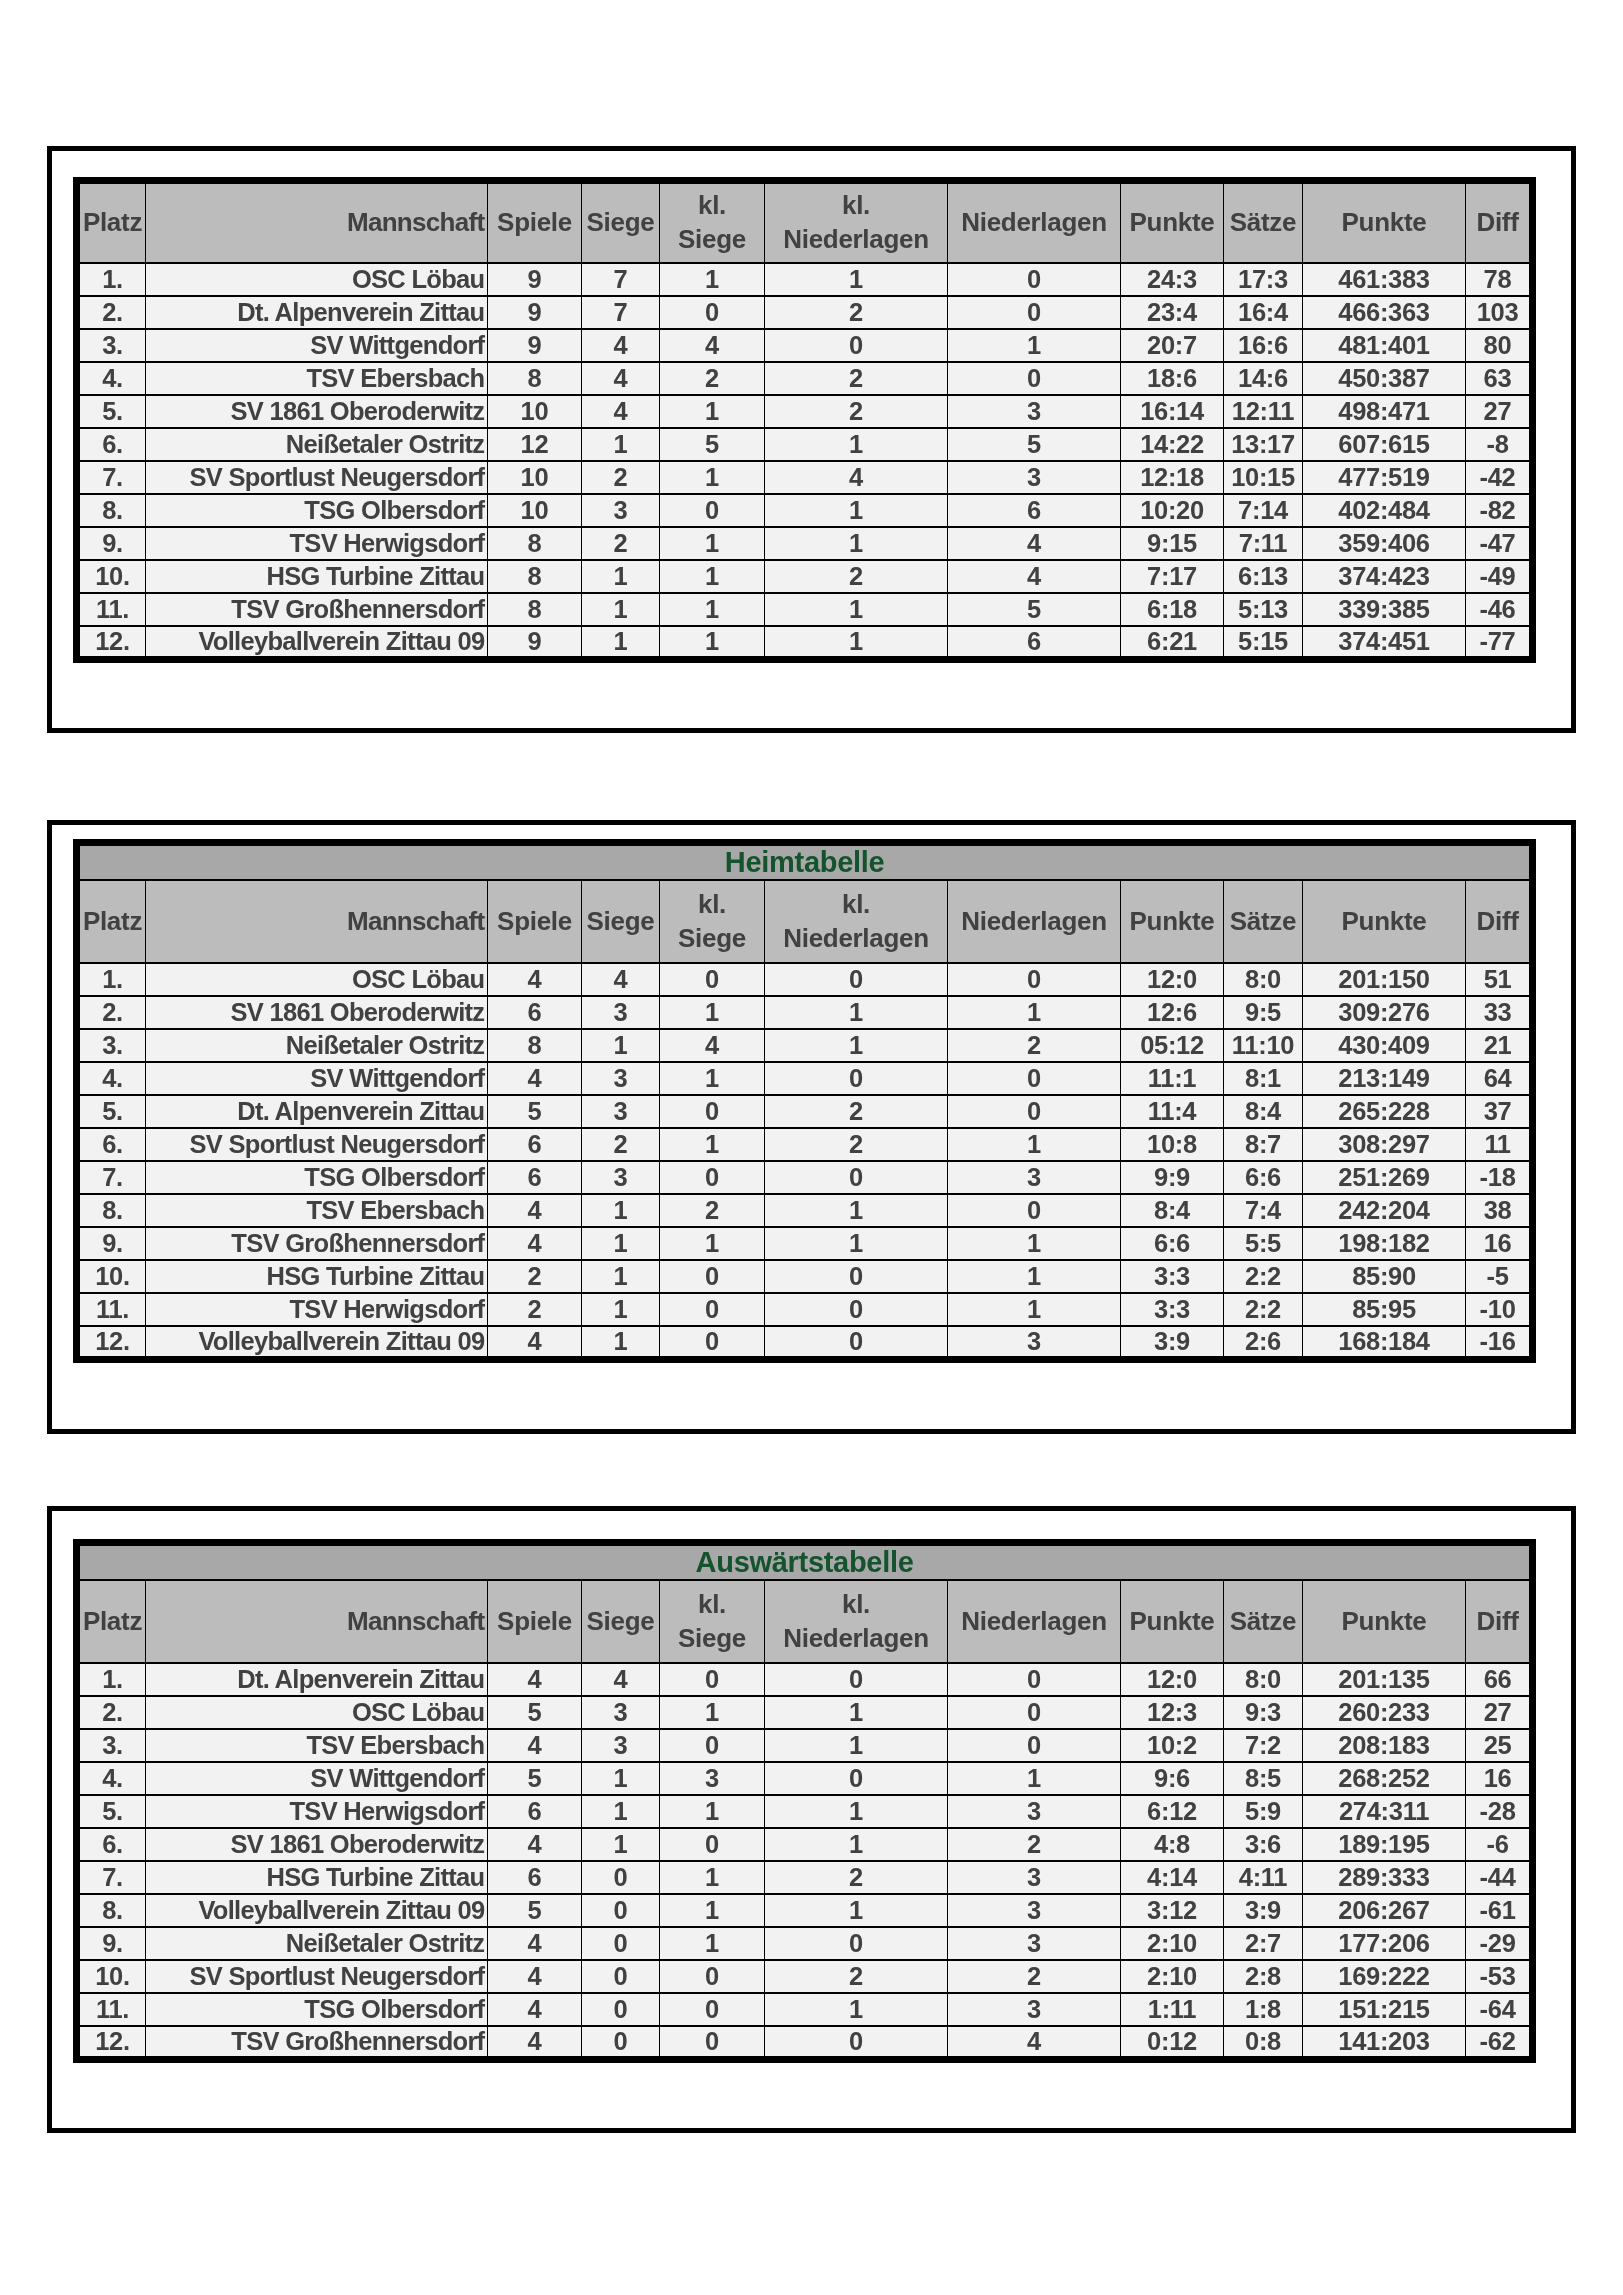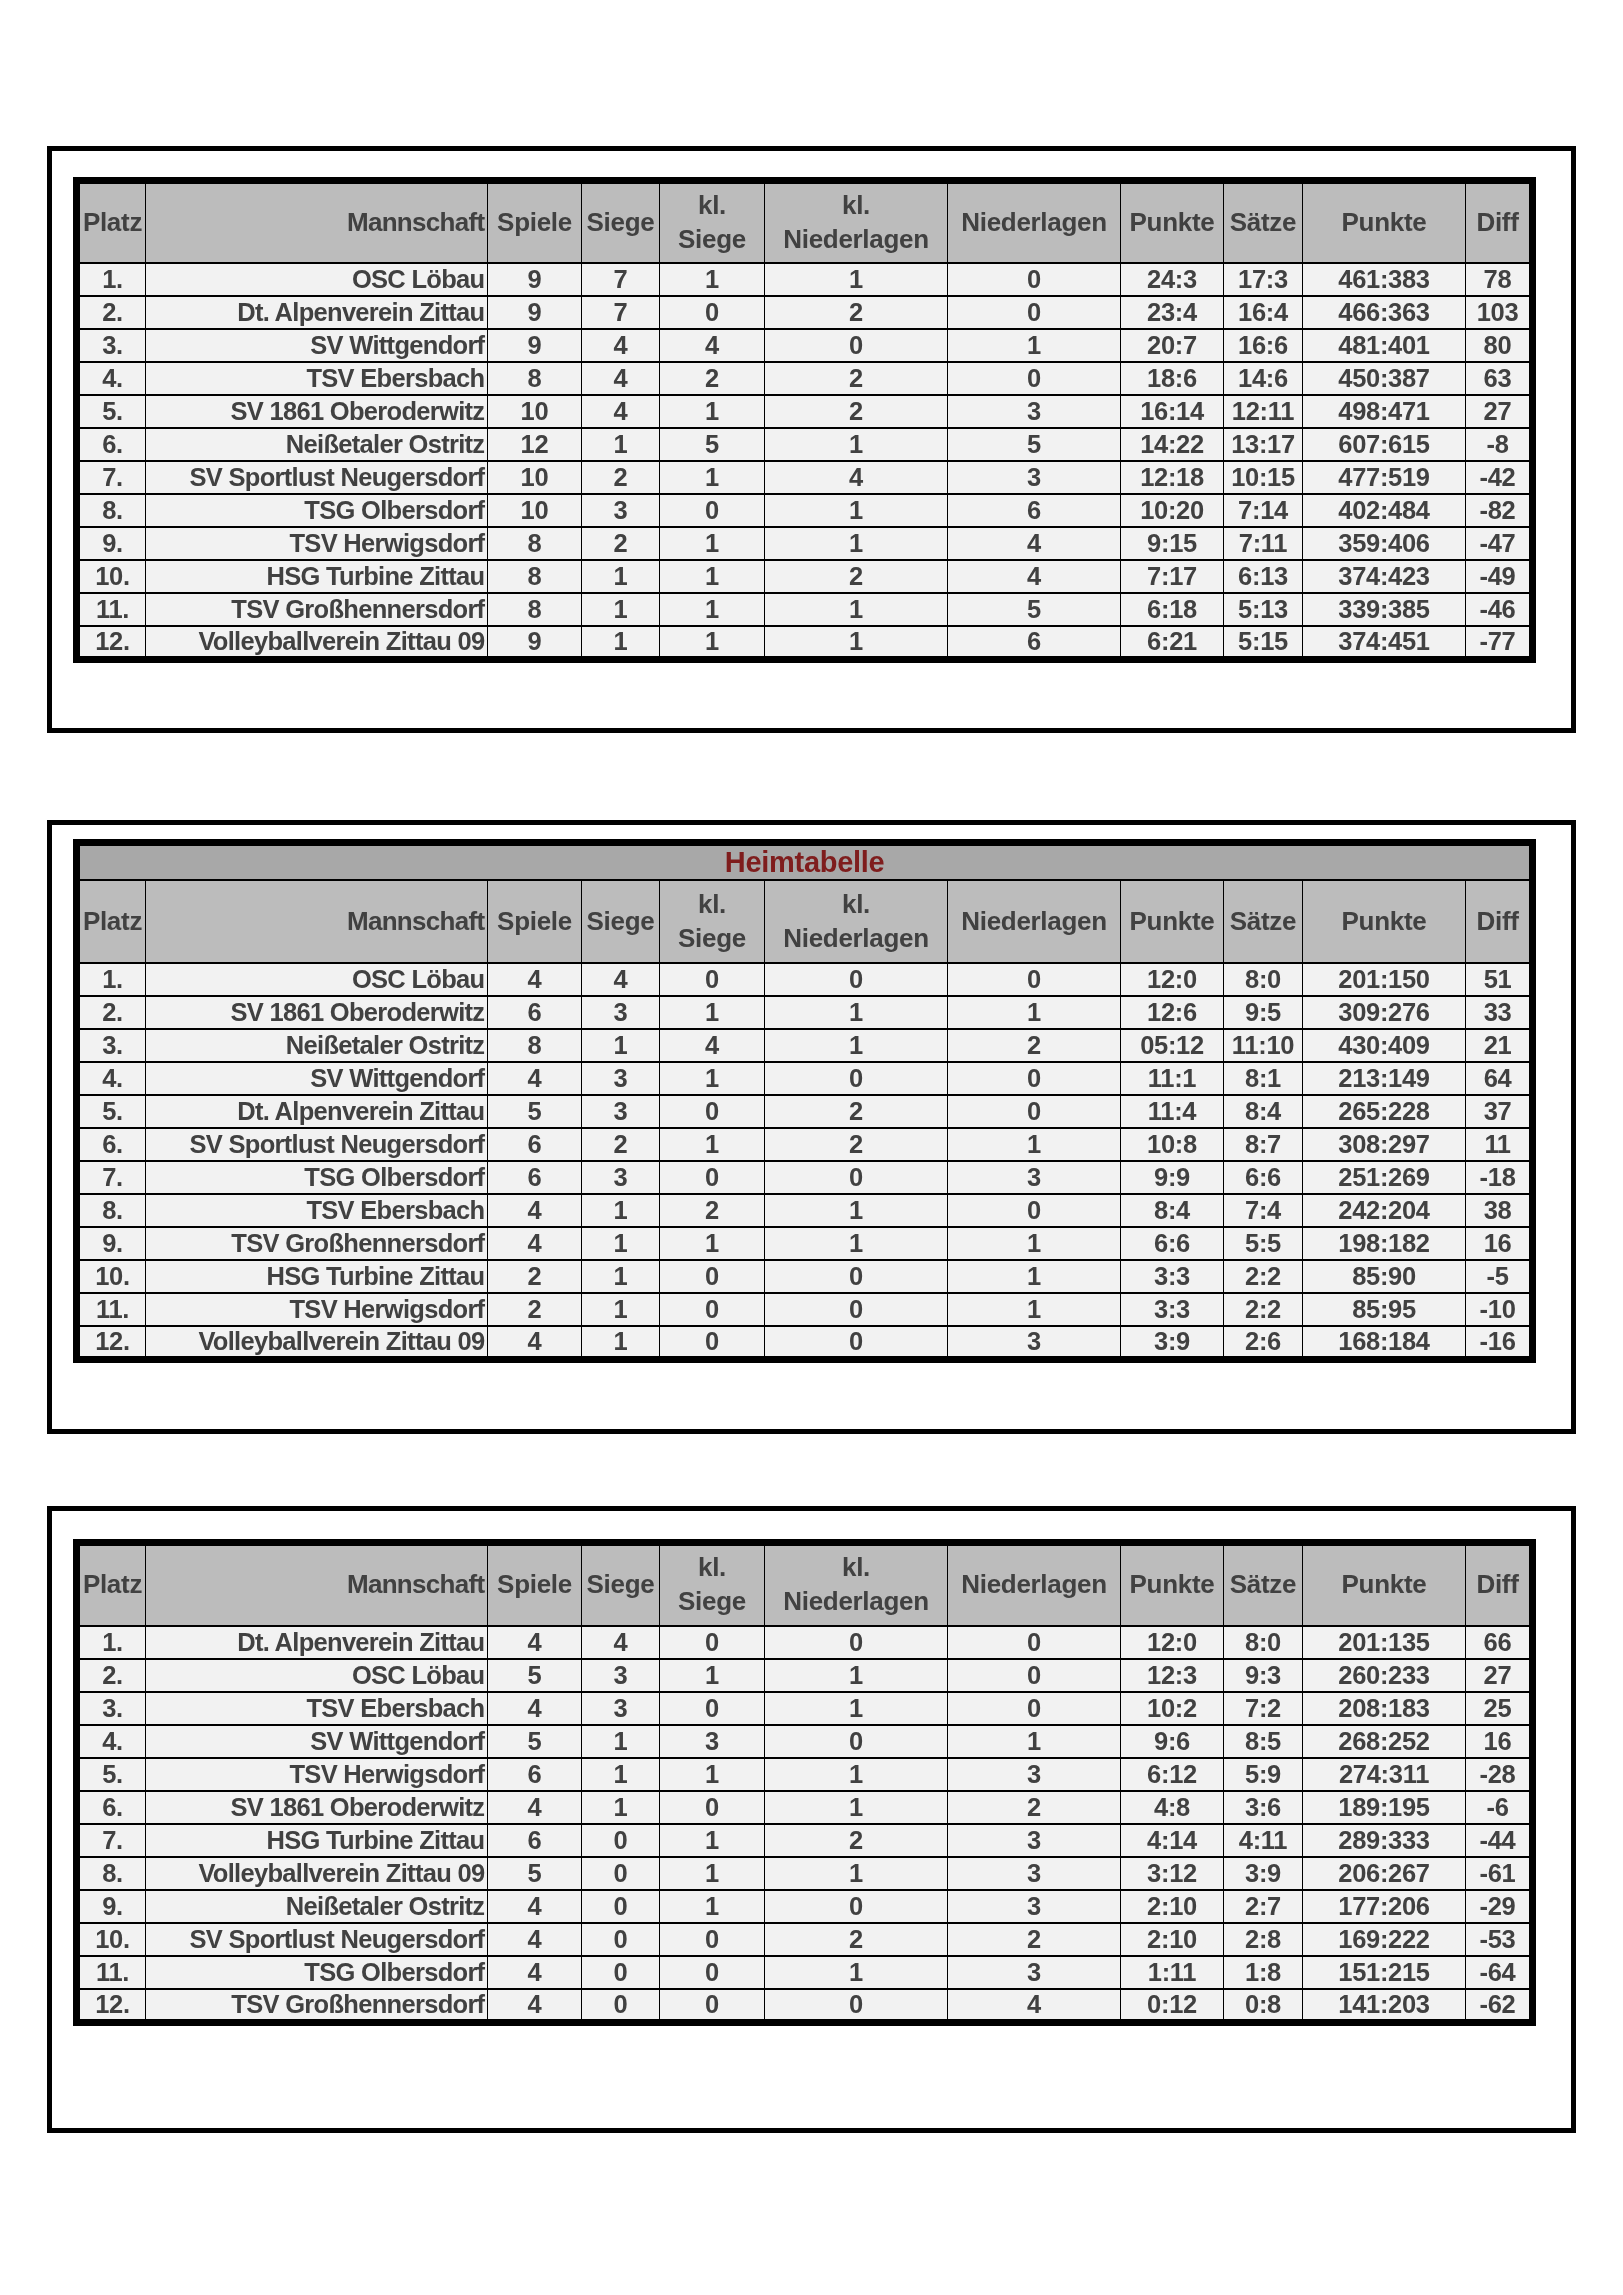--- a/index.html
+++ b/index.html
@@ -30,21 +30,21 @@
     border: 7.9px solid #000000;
     margin-left: 21px;
   }
   #box-overall table.league { margin-top: 25.5px; }
   #box-home    table.league { margin-top: 14.4px; }
   #box-away    table.league { margin-top: 28px; }
 
   tr.title-row td {
     height: 33px;
     background: var(--title-bg, #a8a8a8);
-    color: #7f1d1d;
+    color: #14532d;
     font-size: 29px;
     font-weight: bold;
     text-align: center;
     vertical-align: middle;
     border: 2px solid #000000;
     padding: 0;
   }
   th {
     height: 83px;
     background: var(--header-bg, #bcbcbc);
@@ -489,20 +489,23 @@
           <col style="width: 78px;">
           <col style="width: 105px;">
           <col style="width: 183px;">
           <col style="width: 173px;">
           <col style="width: 103px;">
           <col style="width: 79px;">
           <col style="width: 163px;">
           <col style="width: 67px;">
         </colgroup>
       <thead>
+          <tr class="title-row">
+            <td colspan="11">Auswärtstabelle</td>
+          </tr>
           <tr>
             <th class="col-platz">Platz</th>
             <th class="col-mannschaft">Mannschaft</th>
             <th class="col-spiele">Spiele</th>
             <th class="col-siege">Siege</th>
             <th class="col-kl-siege">kl.
 Siege</th>
             <th class="col-kl-niederlagen">kl.
 Niederlagen</th>
             <th class="col-niederlagen">Niederlagen</th>

